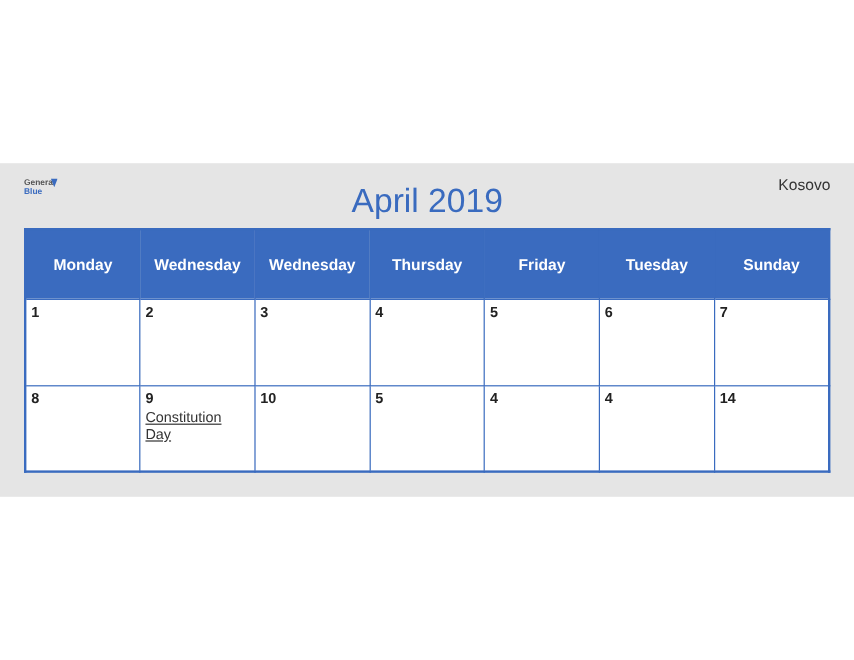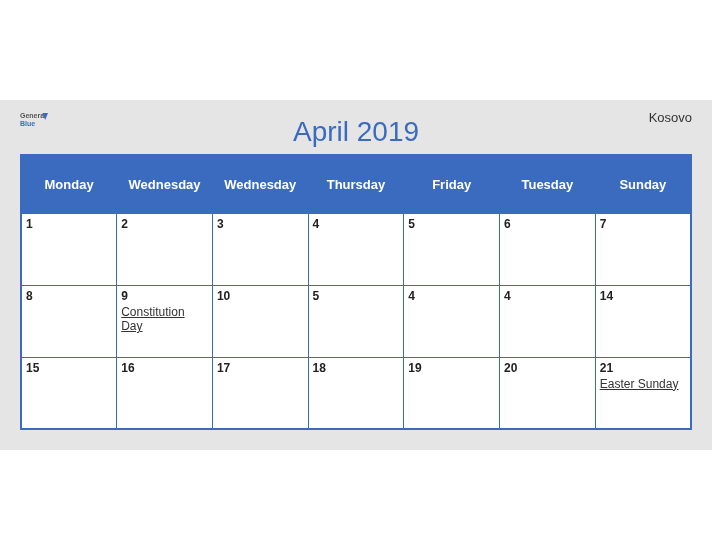--- a/index.html
+++ b/index.html
@@ -156,39 +156,15 @@
           <td>
             <span class="day-number">4</span>
           </td>
           <td>
             <span class="day-number">4</span>
           </td>
           <td>
             <span class="day-number">14</span>
           </td>
         </tr>
-        <tr>
-          <td>
-            <span class="day-number">15</span>
-          </td>
-          <td>
-            <span class="day-number">16</span>
-          </td>
-          <td>
-            <span class="day-number">17</span>
-          </td>
-          <td>
-            <span class="day-number">18</span>
-          </td>
-          <td>
-            <span class="day-number">19</span>
-          </td>
-          <td>
-            <span class="day-number">20</span>
-          </td>
-          <td>
-            <span class="day-number">21</span>
-            <span class="holiday-name">Easter Sunday</span>
-          </td>
-        </tr>
       </tbody>
   </table>
 </div>
 
 </body></html>

